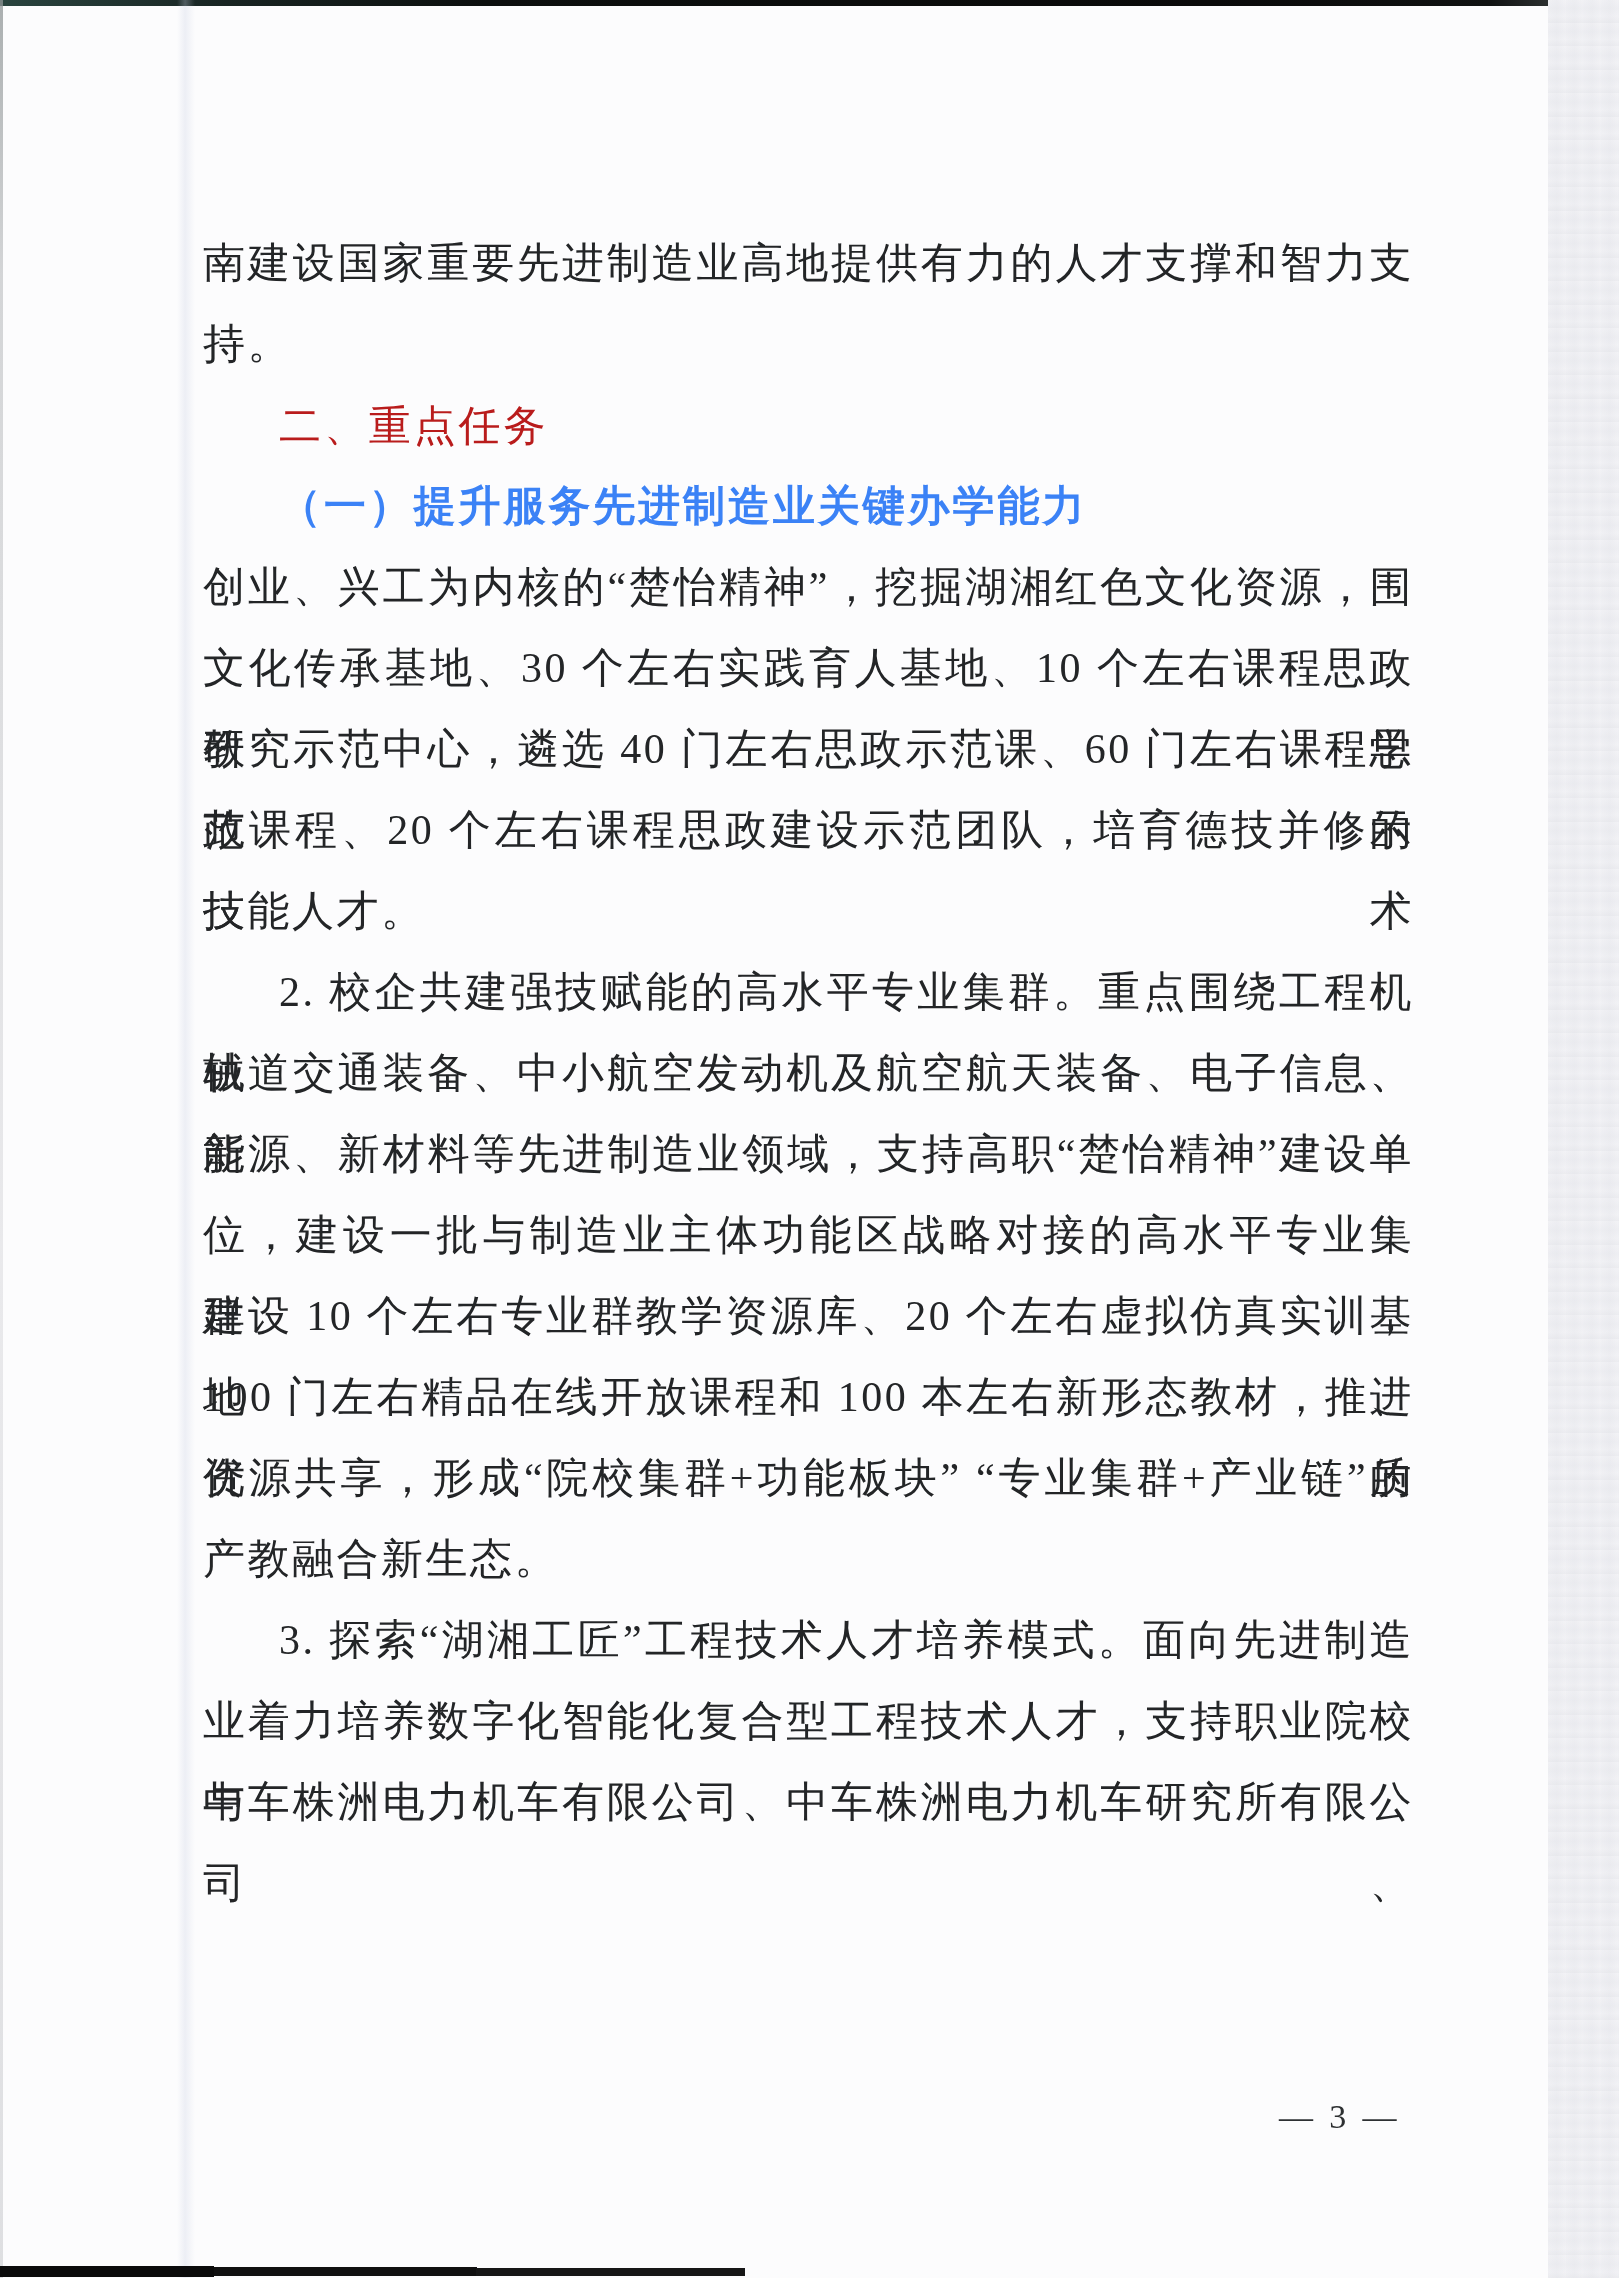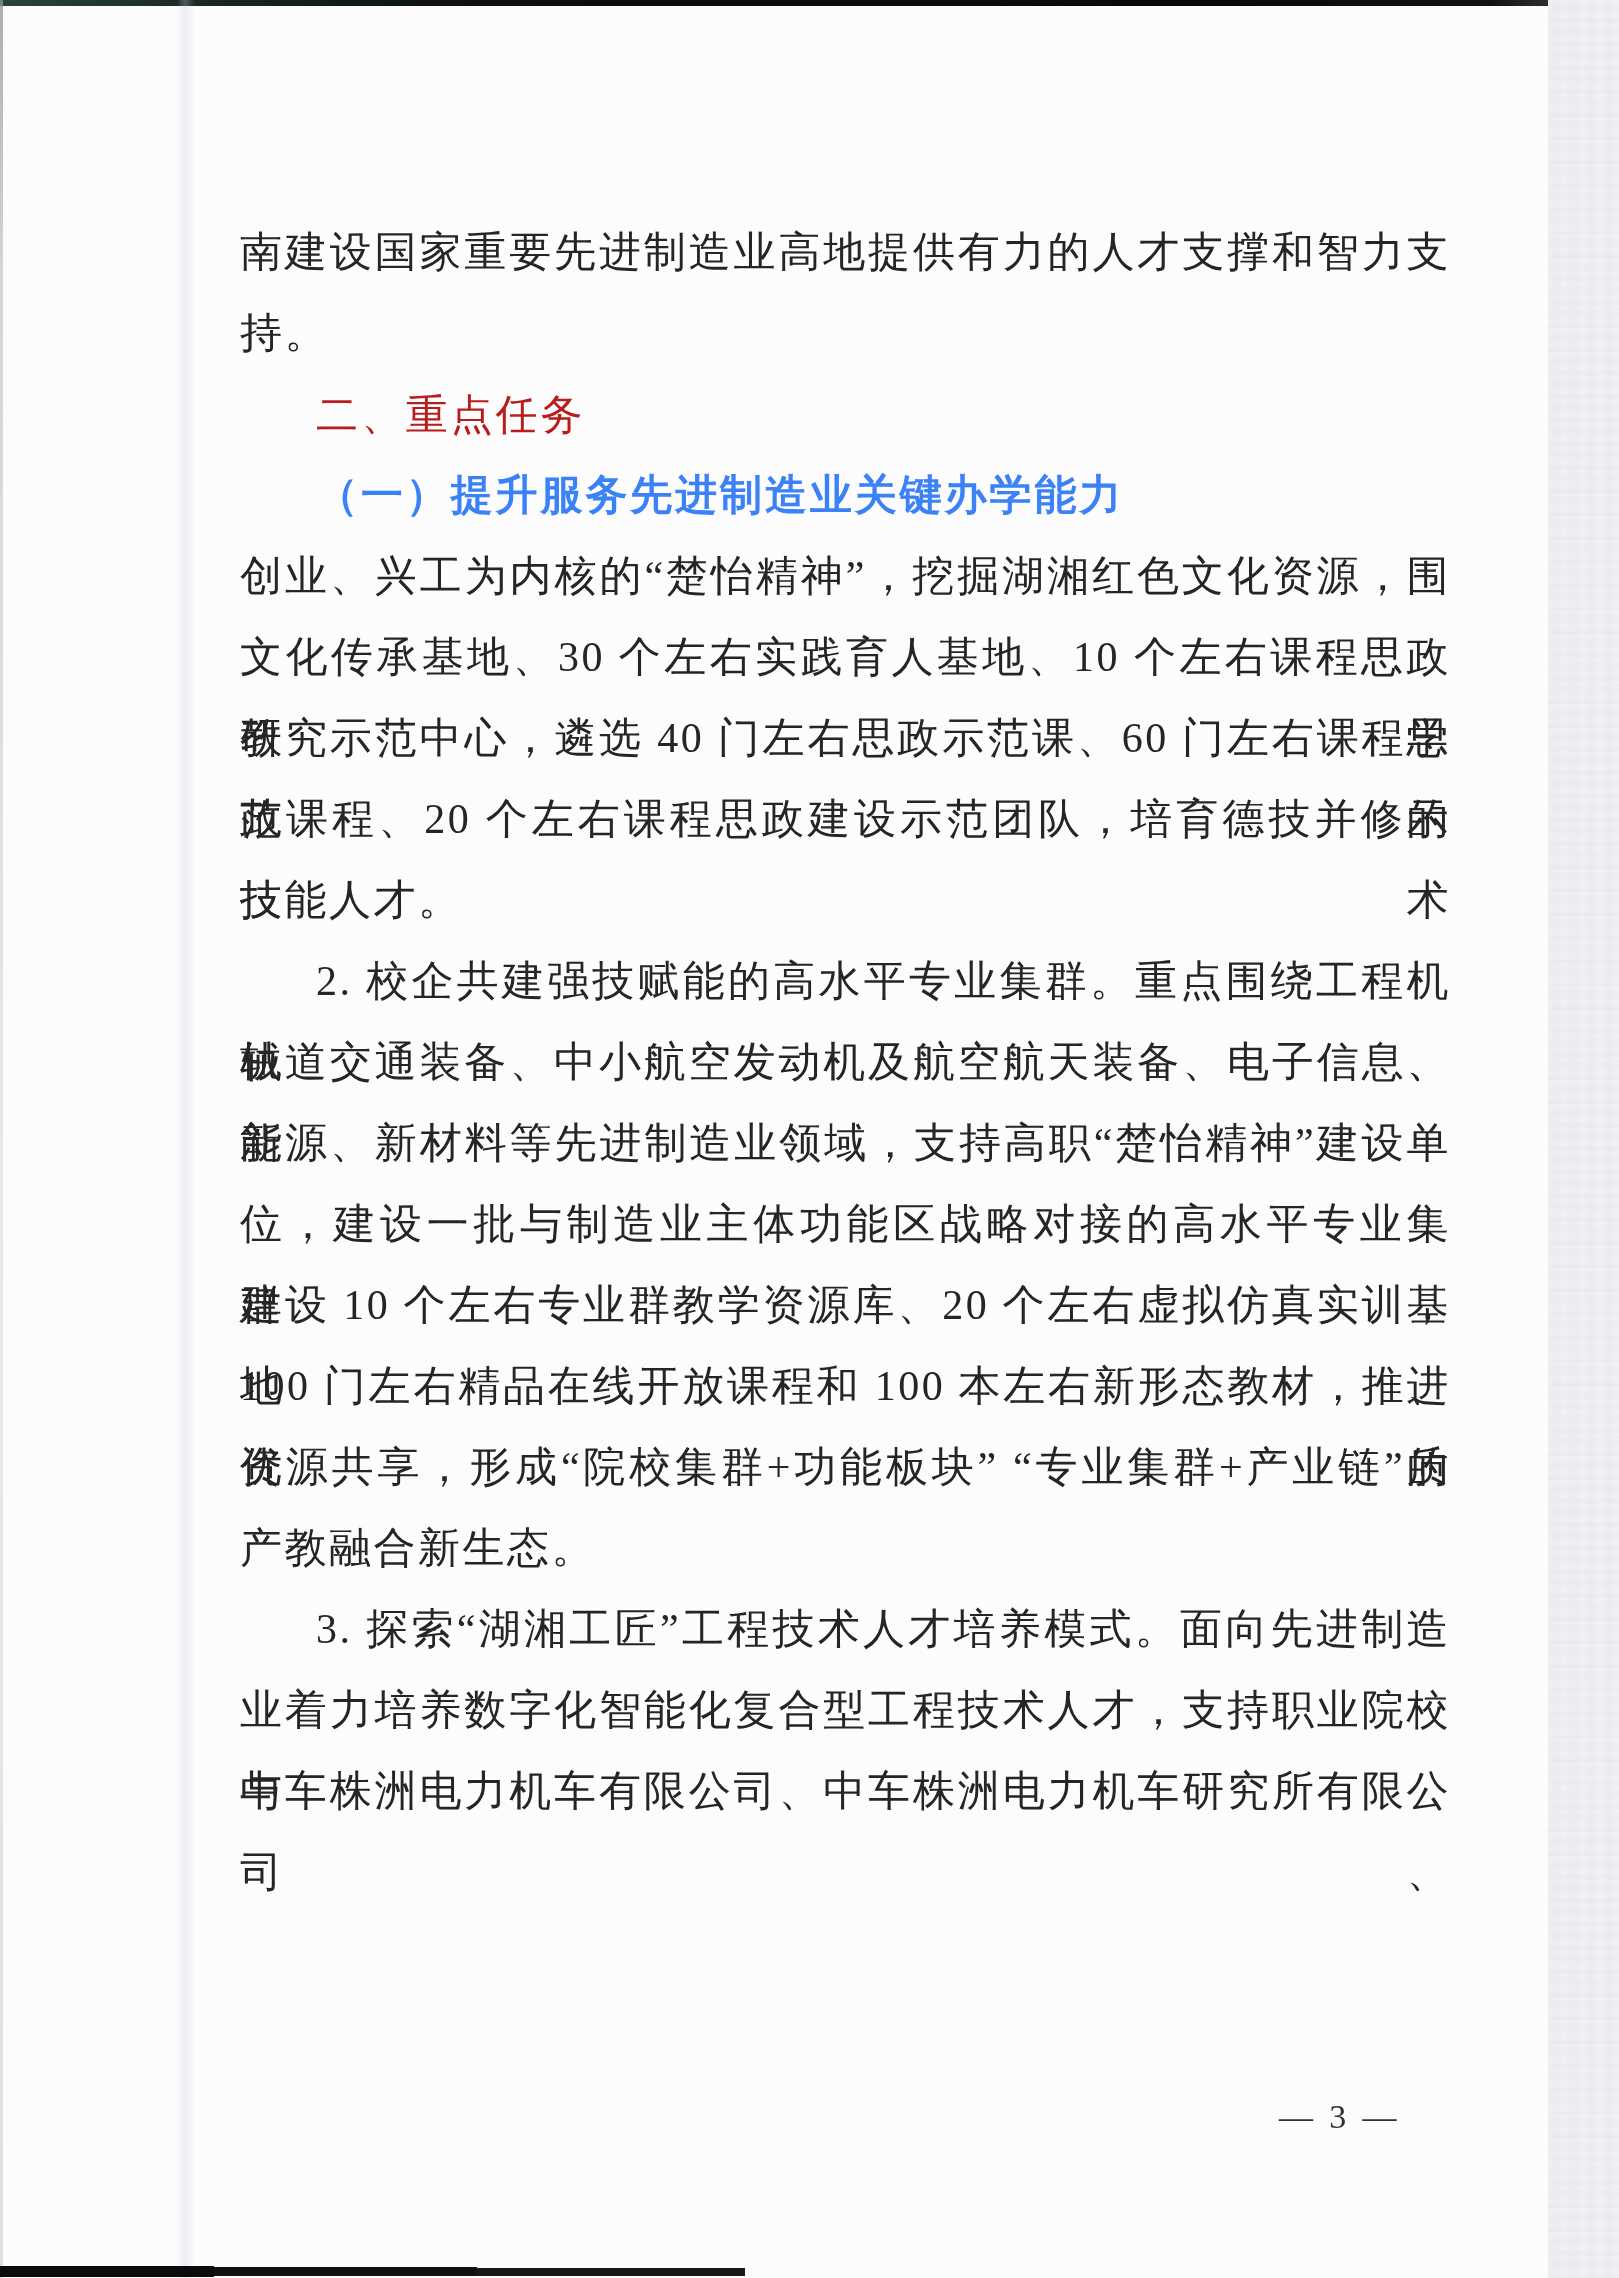--- a/index.html
+++ b/index.html
@@ -66,23 +66,22 @@
   .bottom-bar-3 {
     position: absolute;
     left: 476px; top: 2268px;
     width: 269px; height: 7.8px;
     background: #161616;
   }
   
   .textcol {
     position: absolute;
     left: 203px;
-    top: 212px;
+    top: 223px;
     width: 1211px;
-    margin-left: 37px;
   }
   .line {
     height: 81px;
     line-height: 81px;
     font-size: 42px;
     color: #232527;
     letter-spacing: 2.5px;
     text-align: left;
   }
   .line.fill {

